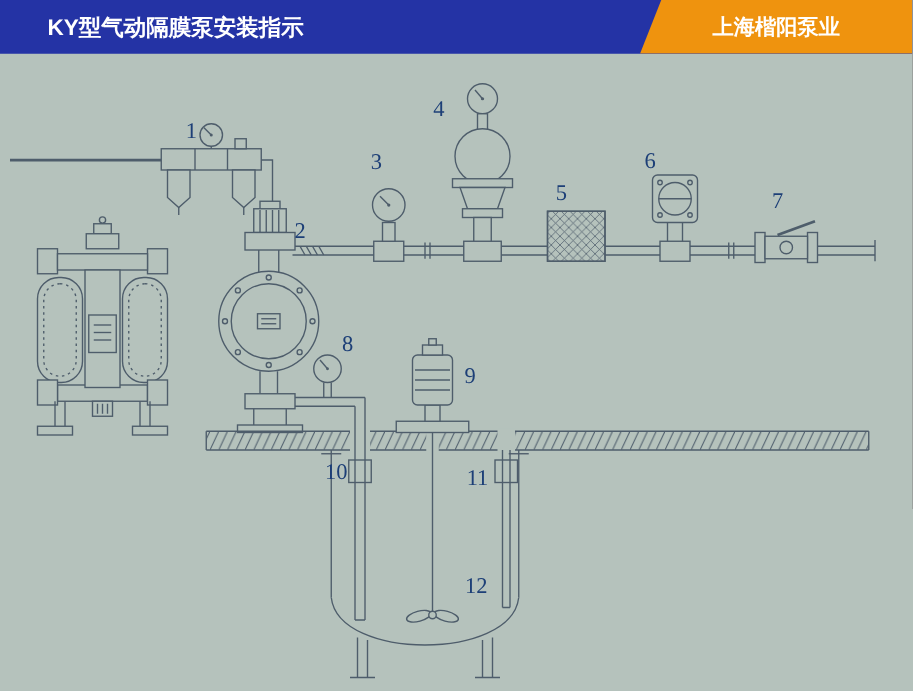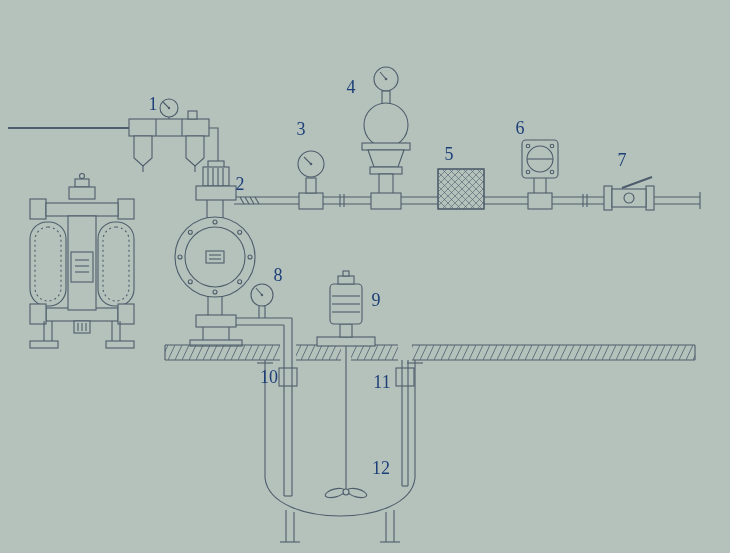--- a/index.html
+++ b/index.html
@@ -259,14 +259,20 @@
       <text class="lbl" x="520" y="134" text-anchor="middle">6</text>
       <text class="lbl" x="622" y="166" text-anchor="middle">7</text>
       <text class="lbl" x="278" y="281" text-anchor="middle">8</text>
       <text class="lbl" x="376" y="306" text-anchor="middle">9</text>
       <text class="lbl" x="269" y="383" text-anchor="middle">10</text>
       <text class="lbl" x="382" y="388" text-anchor="middle">11</text>
       <text class="lbl" x="381" y="474" text-anchor="middle">12</text>
     </g>
   </svg>
 
+  <header class="hdr">
+    <span class="hdr-title">KY型气动隔膜泵安装指示</span>
+    <div class="ribbon">
+      <span class="ribbon-text">上海楷阳泵业</span>
+    </div>
+  </header>
 
 </div>
 
 </body></html>

